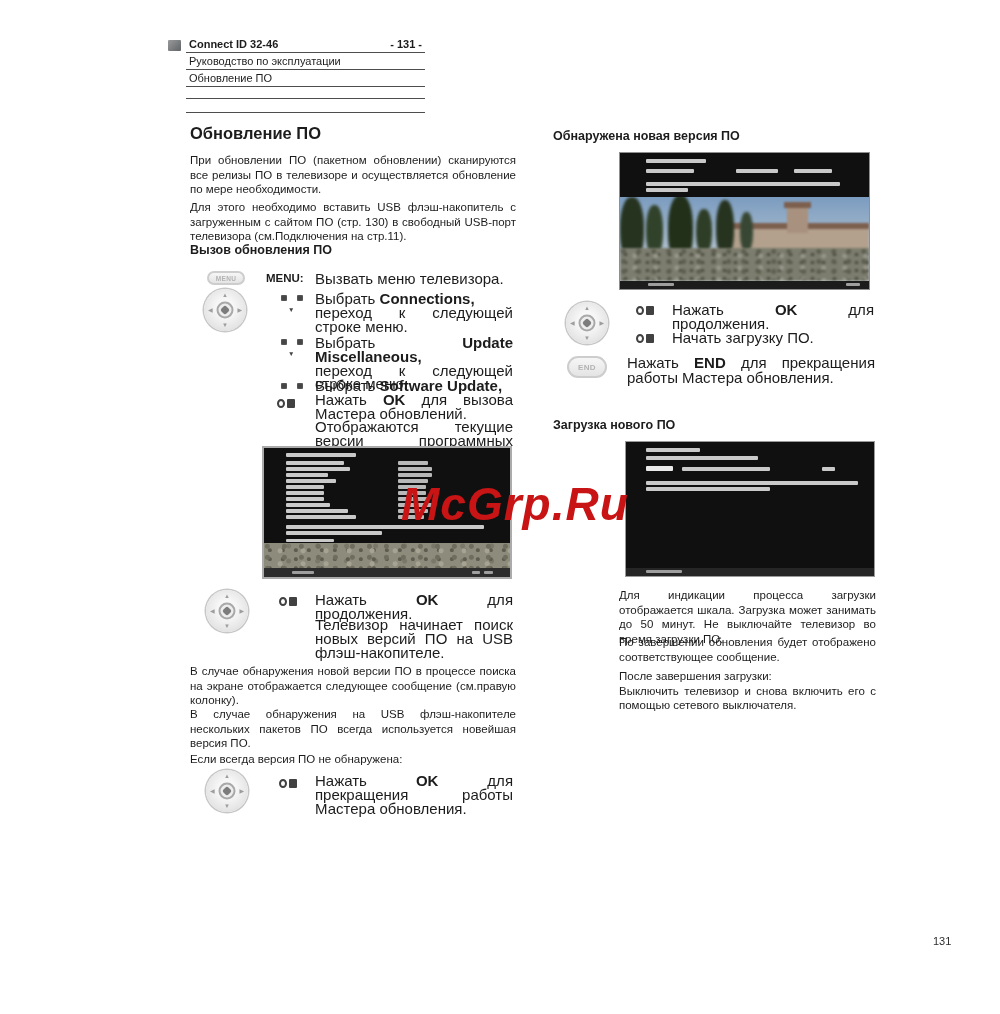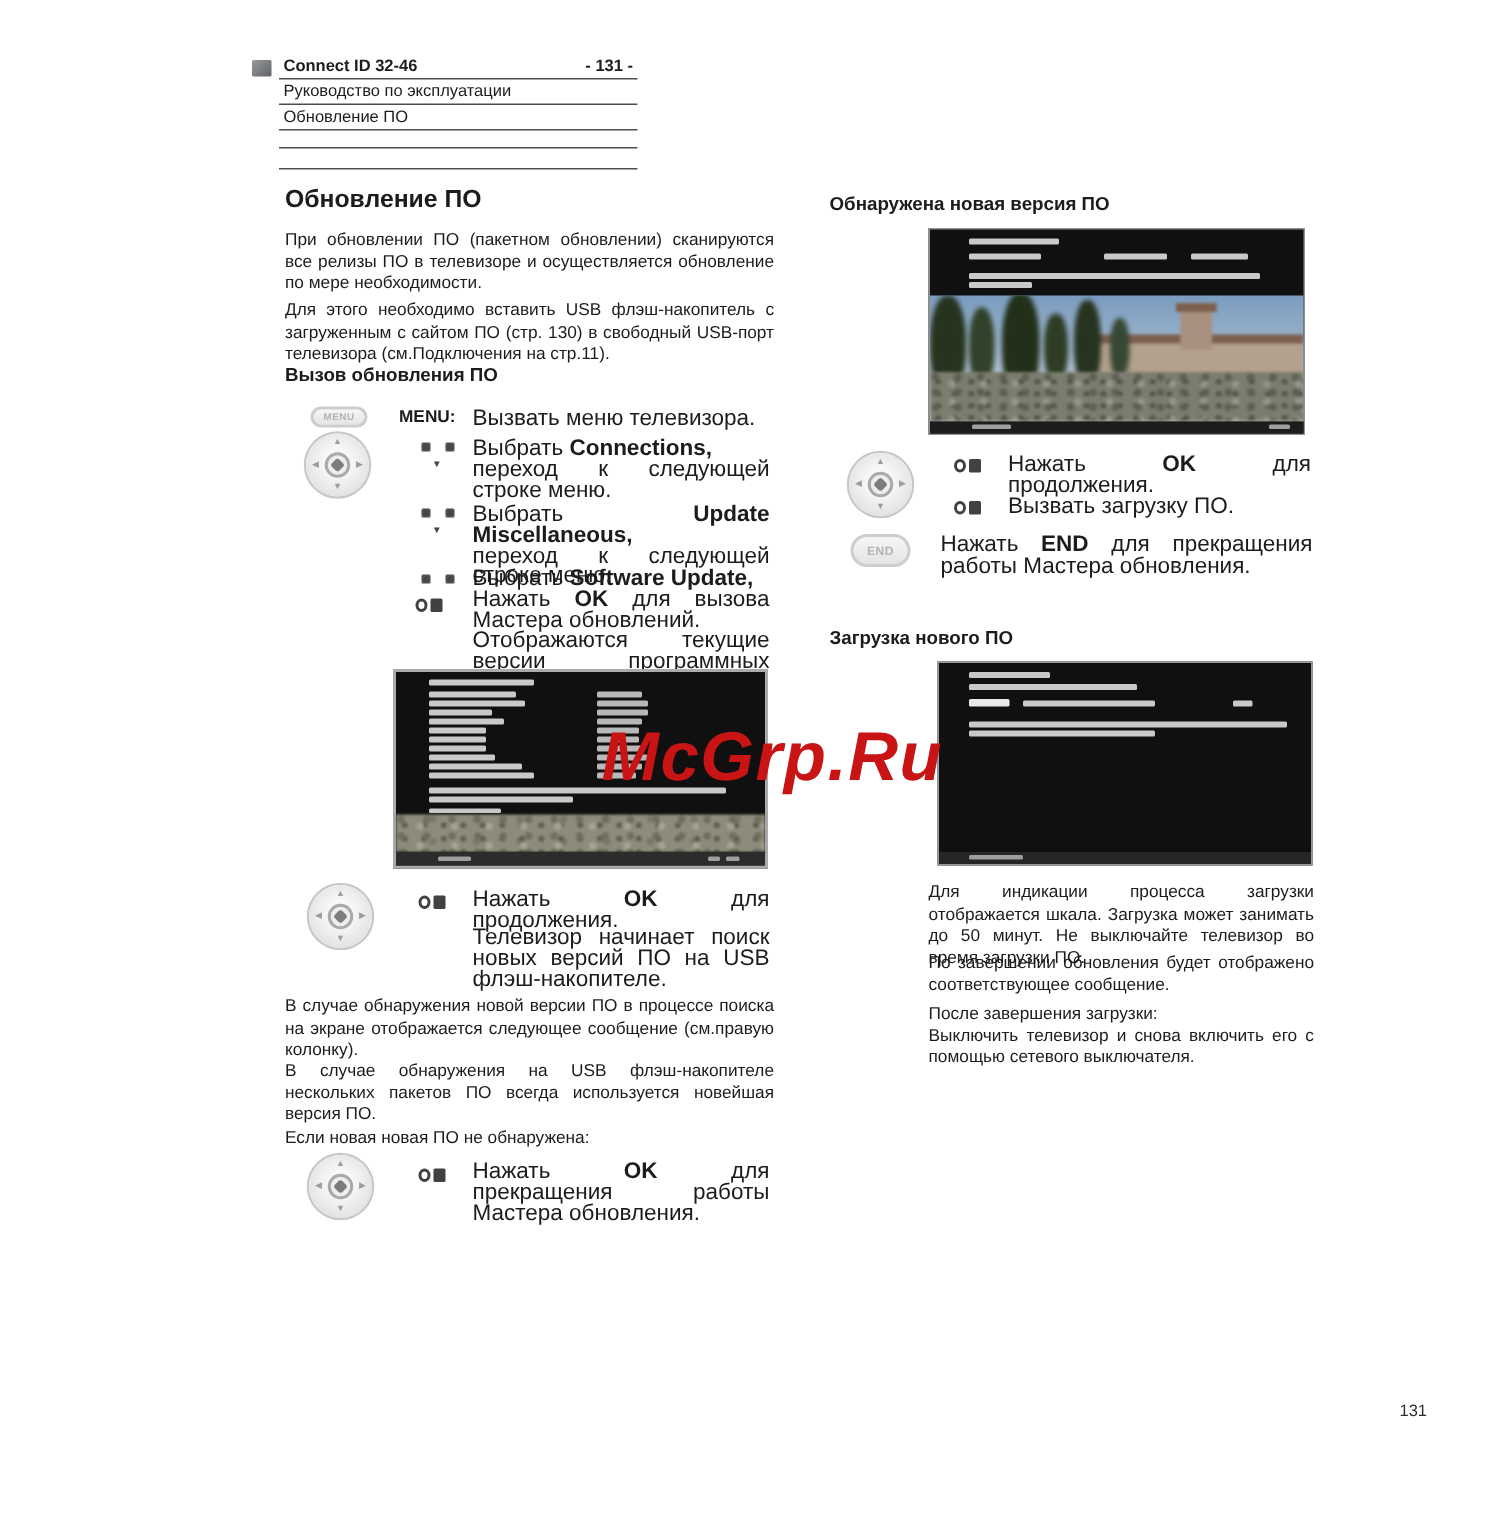--- a/index.html
+++ b/index.html
@@ -195,21 +195,21 @@
       <i class="oko"></i>
       <i class="okk"></i>
     </div>
   <div class="abs step" style="left:315px;top:593px;width:198px">
     <span>Нажать </span><b>OK</b><span> для продолжения.</span>
   </div>
   <div class="abs step" style="left:315px;top:618px;width:198px">Телевизор начинает поиск новых версий ПО на USB флэш-накопителе.</div>
 
   <div class="abs p" style="left:190px;top:707px;width:326px">В случае обнаружения на USB флэш-накопителе нескольких пакетов ПО всегда используется новейшая версия ПО.</div>
   <div class="abs p" style="left:190px;top:664px;width:326px">В случае обнаружения новой версии ПО в процессе поиска на экране отображается следующее сообщение (см.правую колонку).</div>
-  <div class="abs p" style="left:190px;top:752px;width:326px">Если новая новая ПО не обнаружена:</div>
+  <div class="abs p" style="left:190px;top:752px;width:326px">Если всегда версия ПО не обнаружена:</div>
 
   <div class="abs dpad" style="left:206px;top:770px">
     <span class="a up">▲</span>
       <span class="a down">▼</span>
       <span class="a left">◀</span>
       <span class="a right">▶</span>
     <span class="c">
         <i></i>
       </span>
   </div>
@@ -262,21 +262,21 @@
       <i class="oko"></i>
       <i class="okk"></i>
     </div>
   <div class="abs step" style="left:672px;top:303px;width:202px">
     <span>Нажать </span><b>OK</b><span> для продолжения.</span>
   </div>
   <div class="abs okic" style="left:636px;top:334px">
       <i class="oko"></i>
       <i class="okk"></i>
     </div>
-  <div class="abs step" style="left:672px;top:331px;width:202px">Вызвать загрузку ПО.</div>
+  <div class="abs step" style="left:672px;top:331px;width:202px">Начать загрузку ПО.</div>
 
   <div class="abs pill end" style="left:567px;top:356px;width:40px;height:22px">
       <span>END</span>
     </div>
   <div class="abs step" style="left:627px;top:355px;width:248px;line-height:15px">
     <span>Нажать </span><b>END</b><span> для прекращения работы Мастера обновления.</span>
   </div>
 
   <div class="abs h2" style="left:553px;top:418px">Загрузка нового ПО</div>
 

